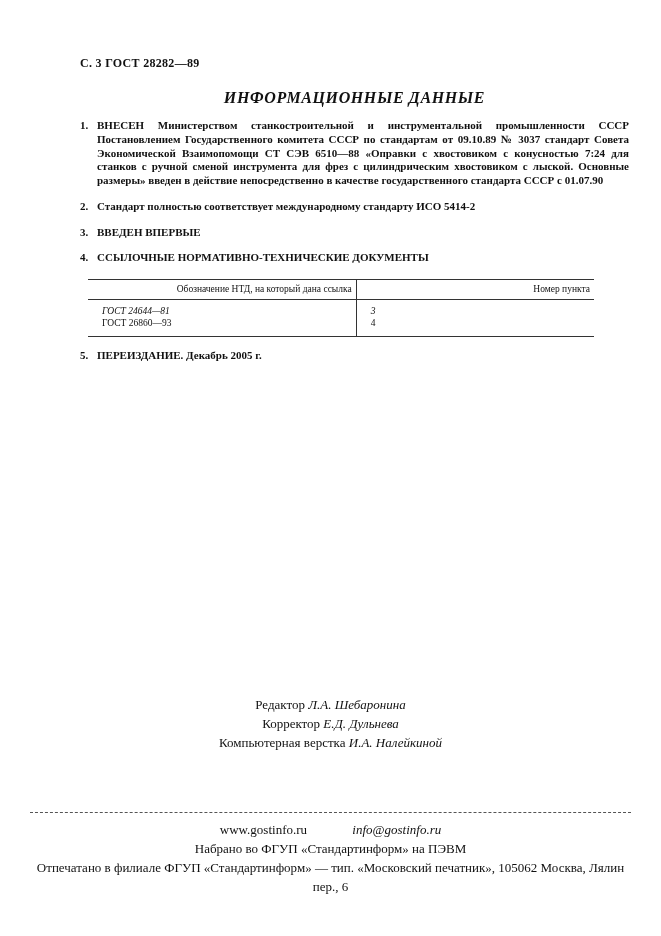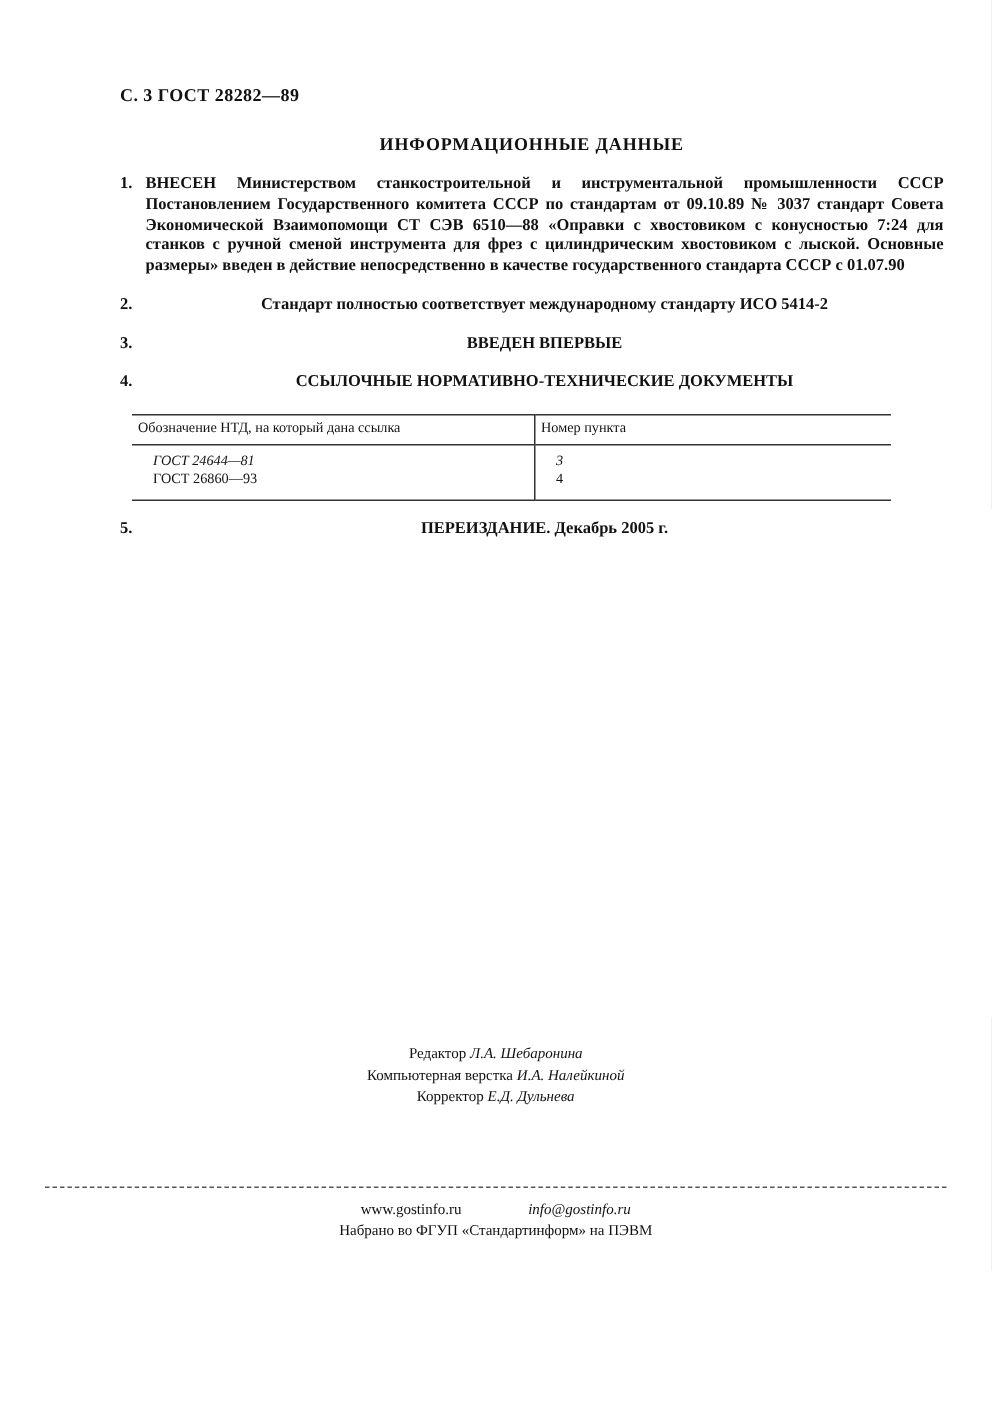--- a/index.html
+++ b/index.html
@@ -16,71 +16,72 @@
   }
   .content {
     padding: 56px 32px 0 80px;
   }
   .doc-header {
     font-size: 12px;
     font-weight: bold;
     letter-spacing: 0.3px;
   }
   .doc-title {
-    font-size: 12px;
+    font-size: 16px;
     font-weight: bold;
     text-align: center;
     letter-spacing: 0.6px;
     margin-top: 18px;
     margin-bottom: 0;
+    font-style: italic;
   }
   .item {
     display: flex;
     align-items: flex-start;
     font-size: 11px;
     font-weight: bold;
     line-height: 1.25;
     margin-top: 12px;
   }
   .item .num {
     flex: 0 0 17px;
   }
-  .item .item-text { flex: 1; text-align: center; }
+  .item .item-text { flex: 1; }
   .item .justify { text-align: justify; }
   .ref-table {
     border-collapse: collapse;
     margin: 14px 0 0 8px;
     width: 506px;
     font-size: 9.5px;
     font-weight: normal;
     table-layout: fixed;
   }
   .ref-table th {
     font-weight: normal;
-    text-align: left;
+    text-align: right;
     padding: 4px 4px 5px 4px;
     border-top: 1px solid #333;
     border-bottom: 1px solid #333;
   }
   .ref-table th:first-child, .ref-table td:first-child {
     width: 53%;
     border-right: 1px solid #333;
   }
   .ref-table td {
     text-align: left;
     padding: 1px 4px 1px 14px;
   }
   .ref-table tbody tr:first-child td { padding-top: 6px; font-style: italic; }
   .ref-table tbody tr:last-child td { padding-bottom: 8px; border-bottom: 1px solid #333; }
   .footer {
     position: absolute;
     left: 30px;
     right: 30px;
     top: 696px;
-    font-size: 10px;
+    font-size: 13px;
     line-height: 1.45;
   }
   .credits { text-align: center; }
   .credit-line .italic { font-style: italic; }
   .imprint {
     margin-top: 12px;
     text-align: center;
     white-space: pre-wrap;
   }
   .dashes {
@@ -149,36 +150,37 @@
   </div>
 
   <div class="footer">
 
     <div class="credits">
       <div class="credit-line">
         <span>Редактор</span>
         <span class="italic">Л.А. Шебаронина</span>
       </div>
       <div class="credit-line">
+        <span>Корректор</span>
+        <span class="italic">Е.Д. Дульнева</span>
+      </div>
+      <div class="credit-line">
         <span>Компьютерная верстка</span>
         <span class="italic">И.А. Налейкиной</span>
-      </div>
-      <div class="credit-line">
-        <span>Корректор</span>
-        <span class="italic">Е.Д. Дульнева</span>
       </div>
     </div>
 
     <div class="imprint">
     </div>
 
     <div class="dashes"></div>
 
     <div class="publisher">
       <div class="pub-contacts">
         <span>www.gostinfo.ru</span>
         <span>info@gostinfo.ru</span>
       </div>
       <div>Набрано во ФГУП «Стандартинформ» на ПЭВМ</div>
+      <div>Отпечатано в филиале ФГУП «Стандартинформ» — тип. «Московский печатник», 105062 Москва, Лялин пер., 6</div>
     </div>
 
   </div>
 </div>
 
 </body></html>

